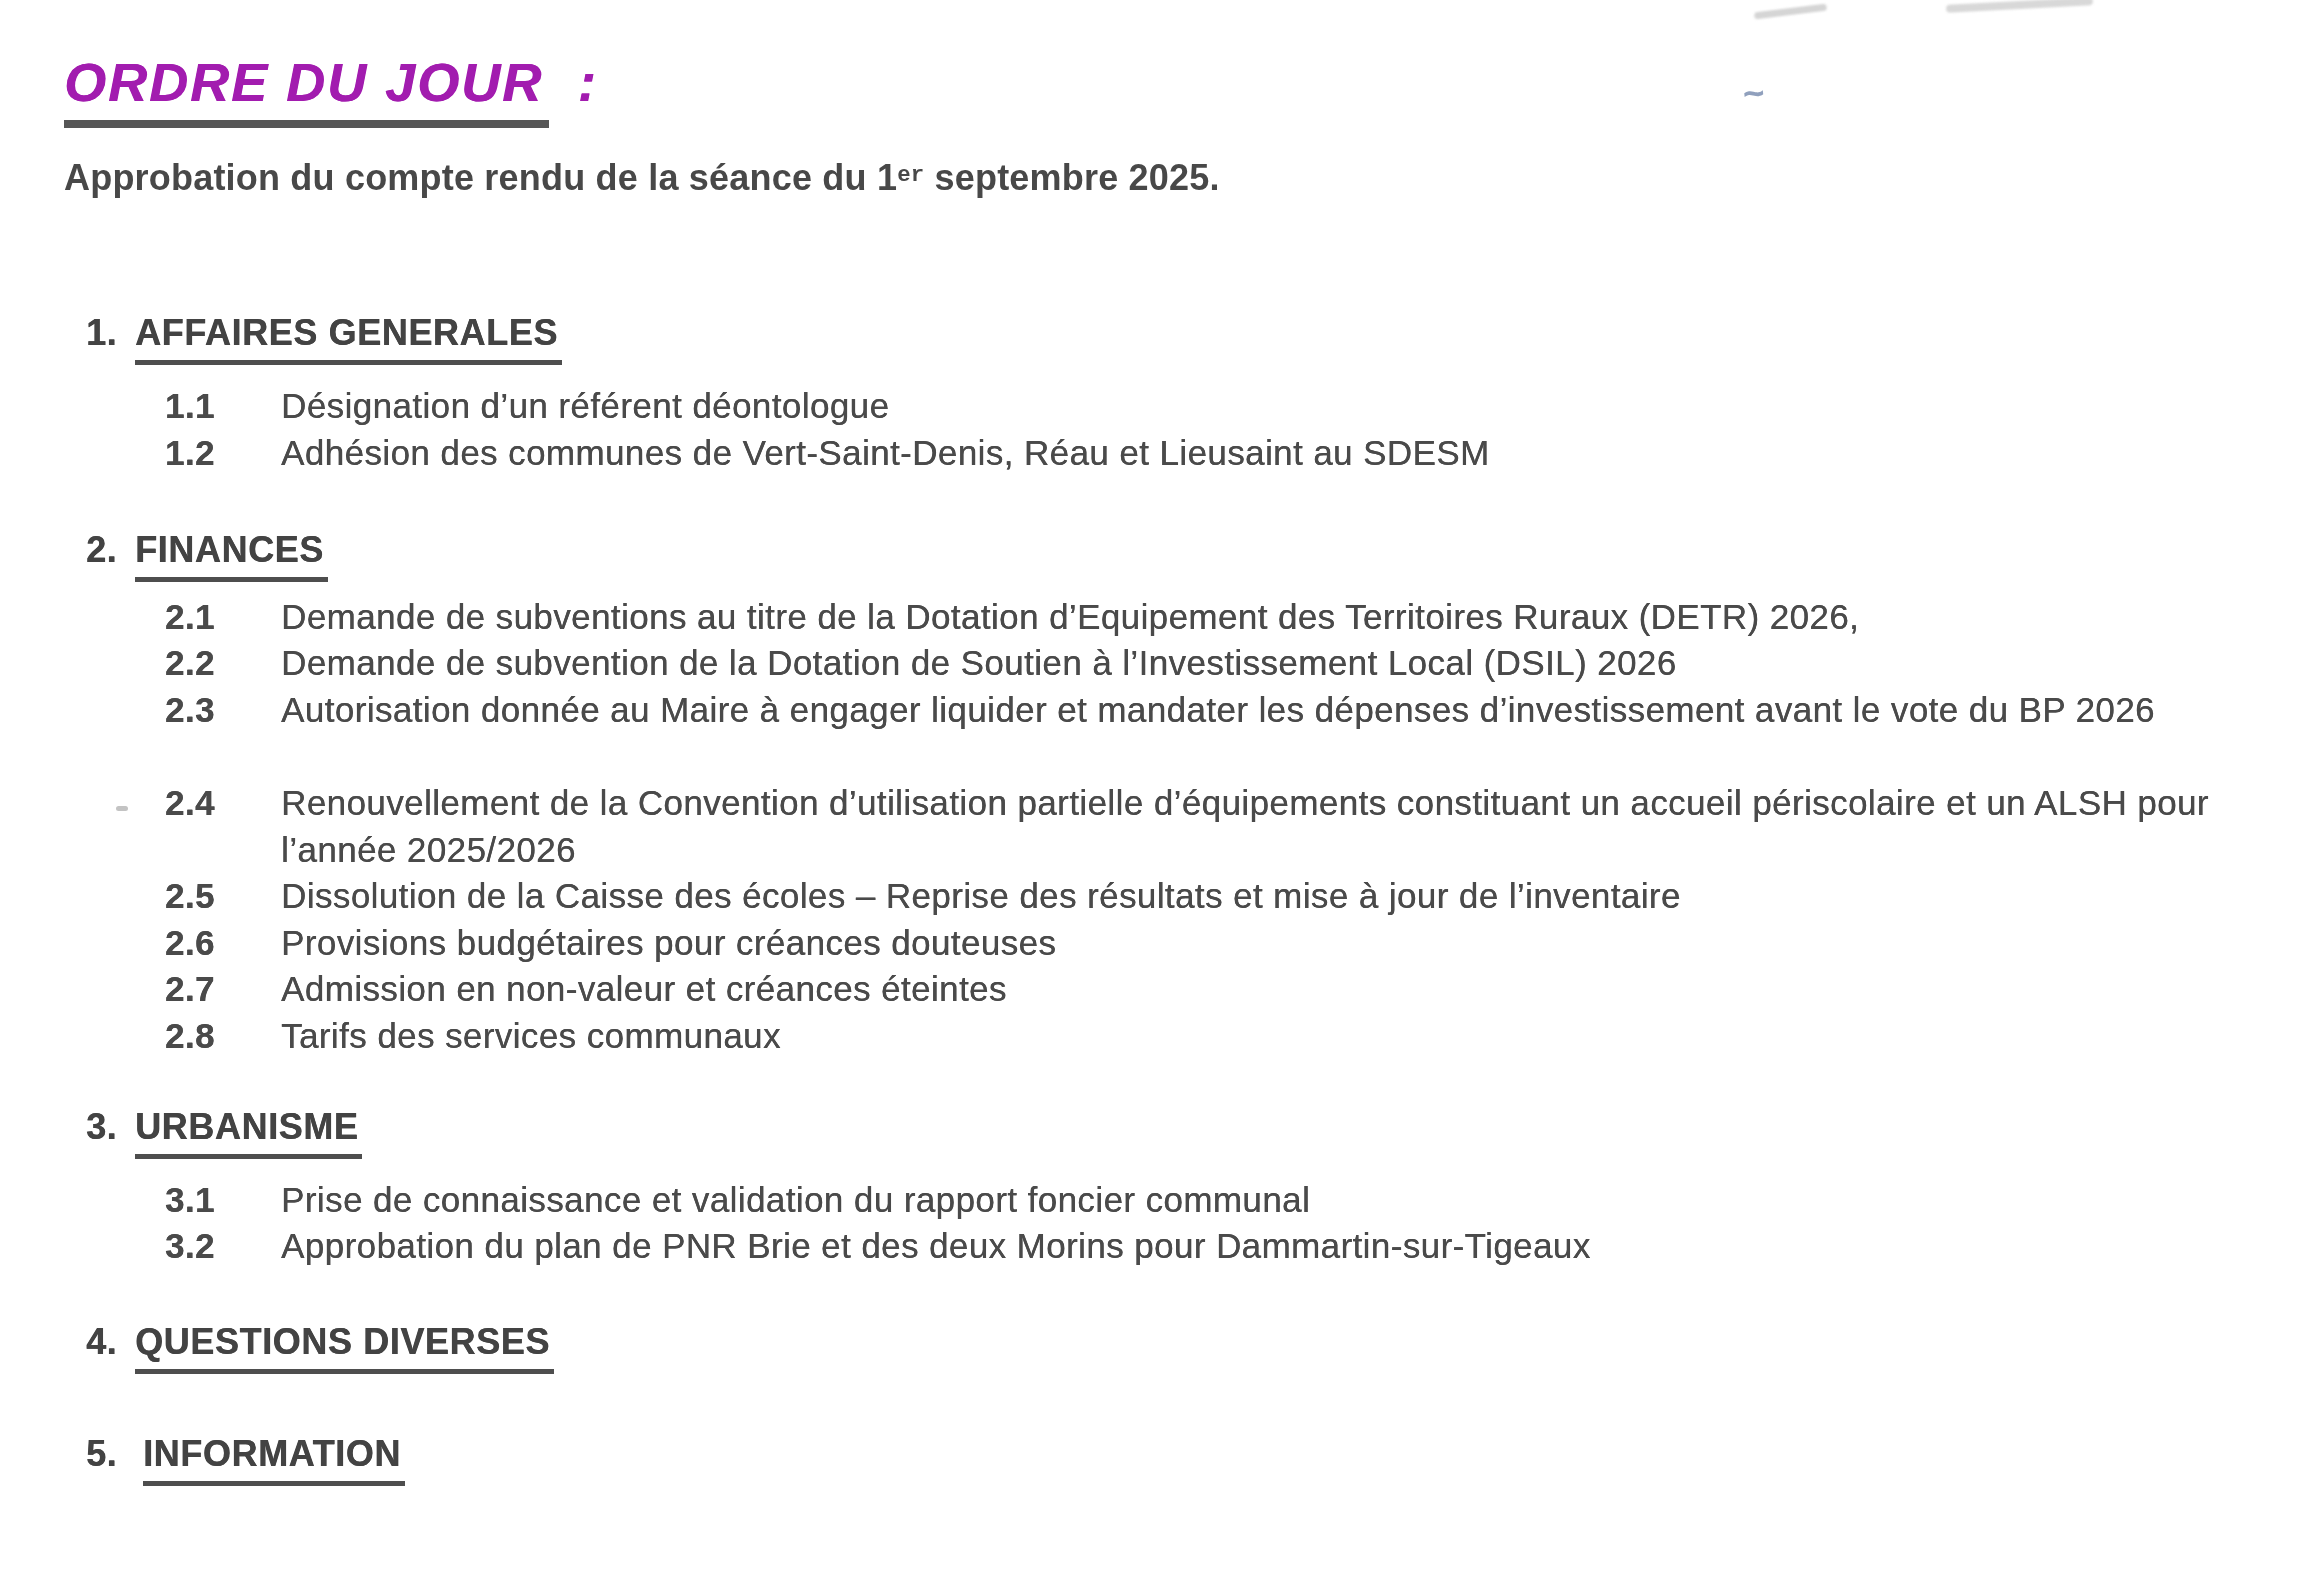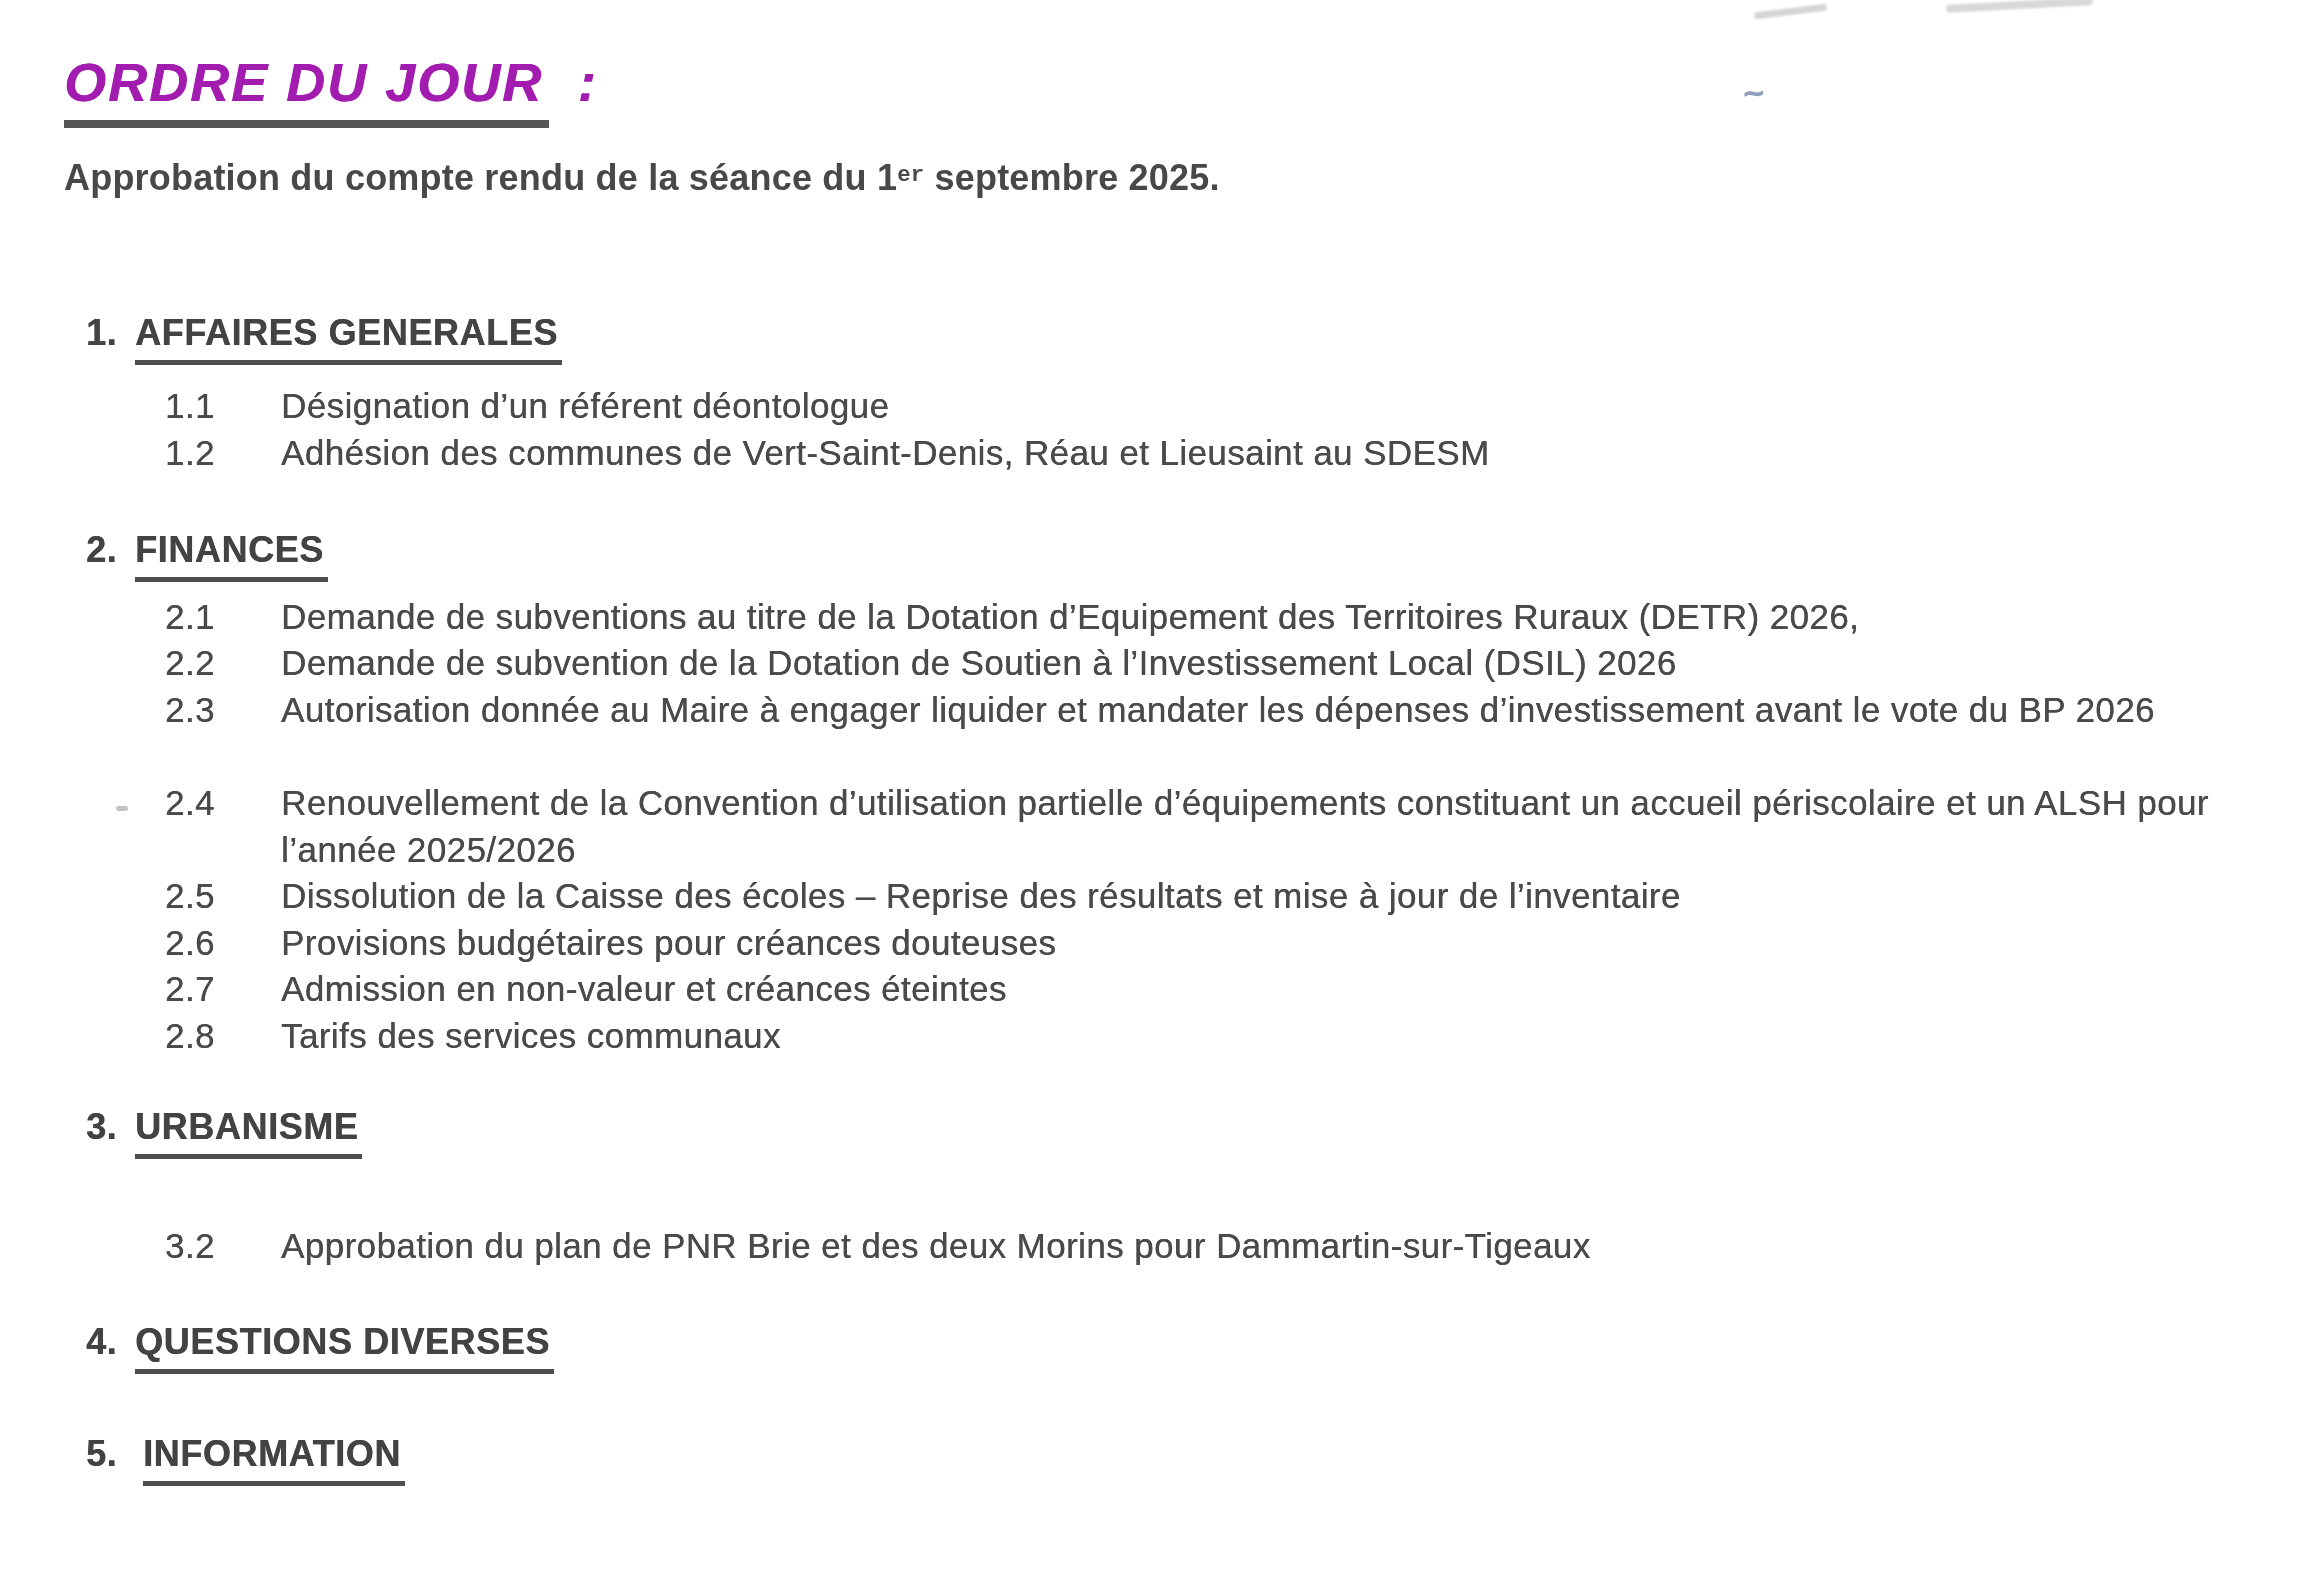--- a/index.html
+++ b/index.html
@@ -73,21 +73,21 @@
   .item {
     position: absolute;
     left: 165px;
     display: flex;
     font-size: 35px;
     color: #4a4a4a;
     letter-spacing: 0.4px;
     line-height: 47px;
     text-shadow: 0.3px 0 0 currentColor;
   }
-  .item-num { width: 90px; flex: 0 0 auto; }
+  .item-num { width: 90px; flex: 0 0 auto; font-weight: bold; }
   .item-text { width: 1941px; margin-left: 26px; }
   
   .artifact { position: absolute; pointer-events: none; }
   .smudge-1 {
     left: 1754px; top: 7.8px; width: 73px; height: 6.9px;
     background: #c7c7c7; border-radius: 3.9px; transform: rotate(-7deg);
     opacity: 0.75; filter: blur(1px);
   }
   .smudge-2 {
     left: 1946px; top: 1px; width: 147px; height: 7.8px;
@@ -167,20 +167,24 @@
   </div>
   <div class="item" style="top:1012px">
     <span class="item-num">2.8</span>
     <span class="item-text">Tarifs des services communaux</span>
   </div>
 
   <div class="sec" style="top:1106px">
     <span class="sec-num">3.</span>
     <span class="sec-title">URBANISME</span>
   </div>
+  <div class="item" style="top:1176px">
+    <span class="item-num">3.1</span>
+    <span class="item-text">Prise de connaissance et validation du rapport foncier communal</span>
+  </div>
   <div class="item" style="top:1222px">
     <span class="item-num">3.2</span>
     <span class="item-text">Approbation du plan de PNR Brie et des deux Morins pour Dammartin-sur-Tigeaux</span>
   </div>
 
   <div class="sec" style="top:1321px">
     <span class="sec-num">4.</span>
     <span class="sec-title">QUESTIONS DIVERSES</span>
   </div>
 

